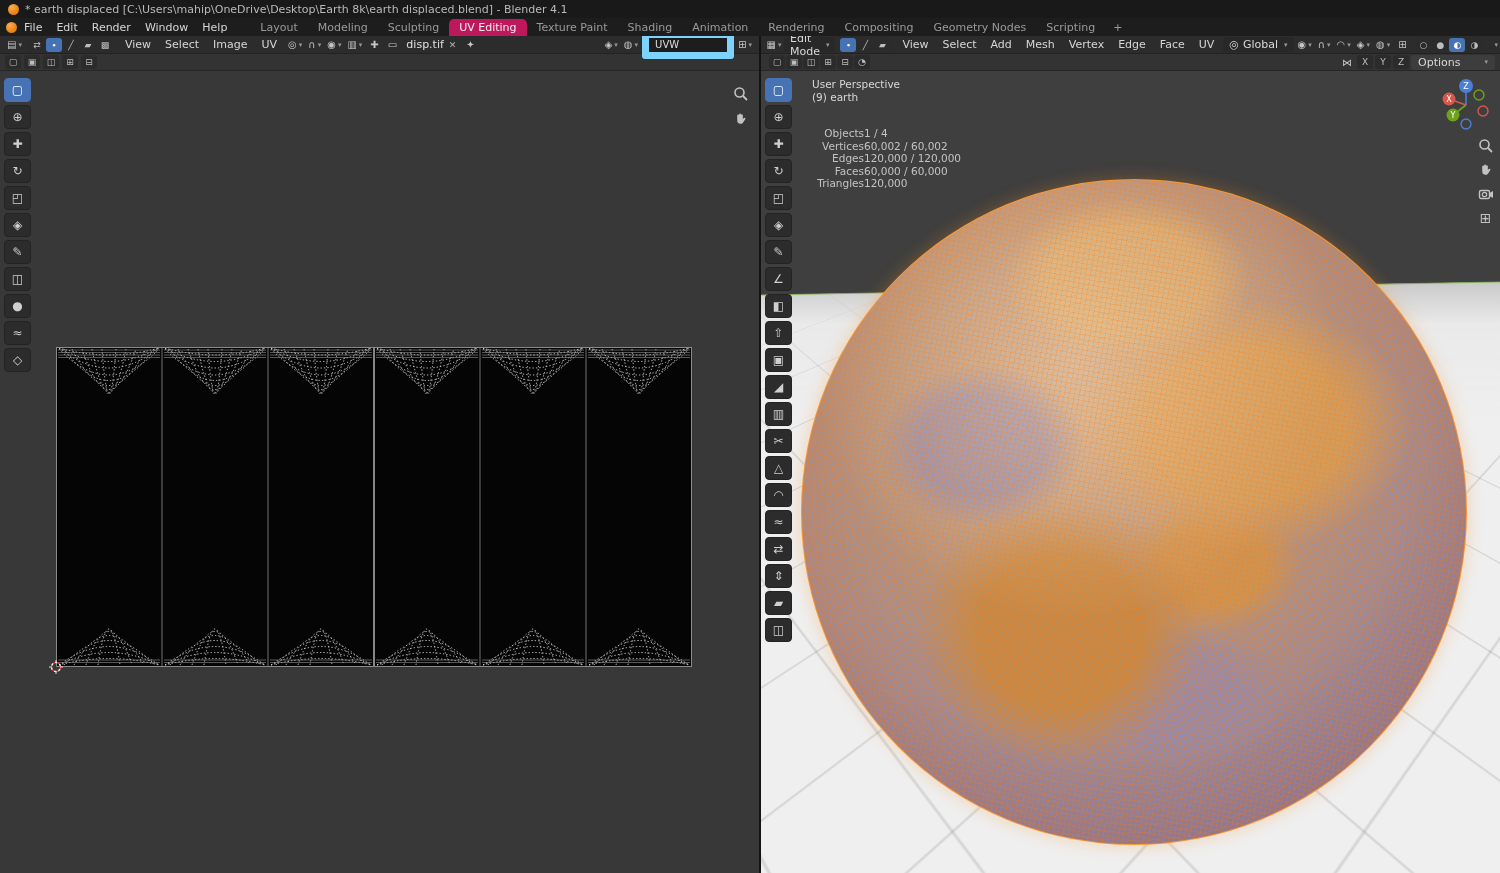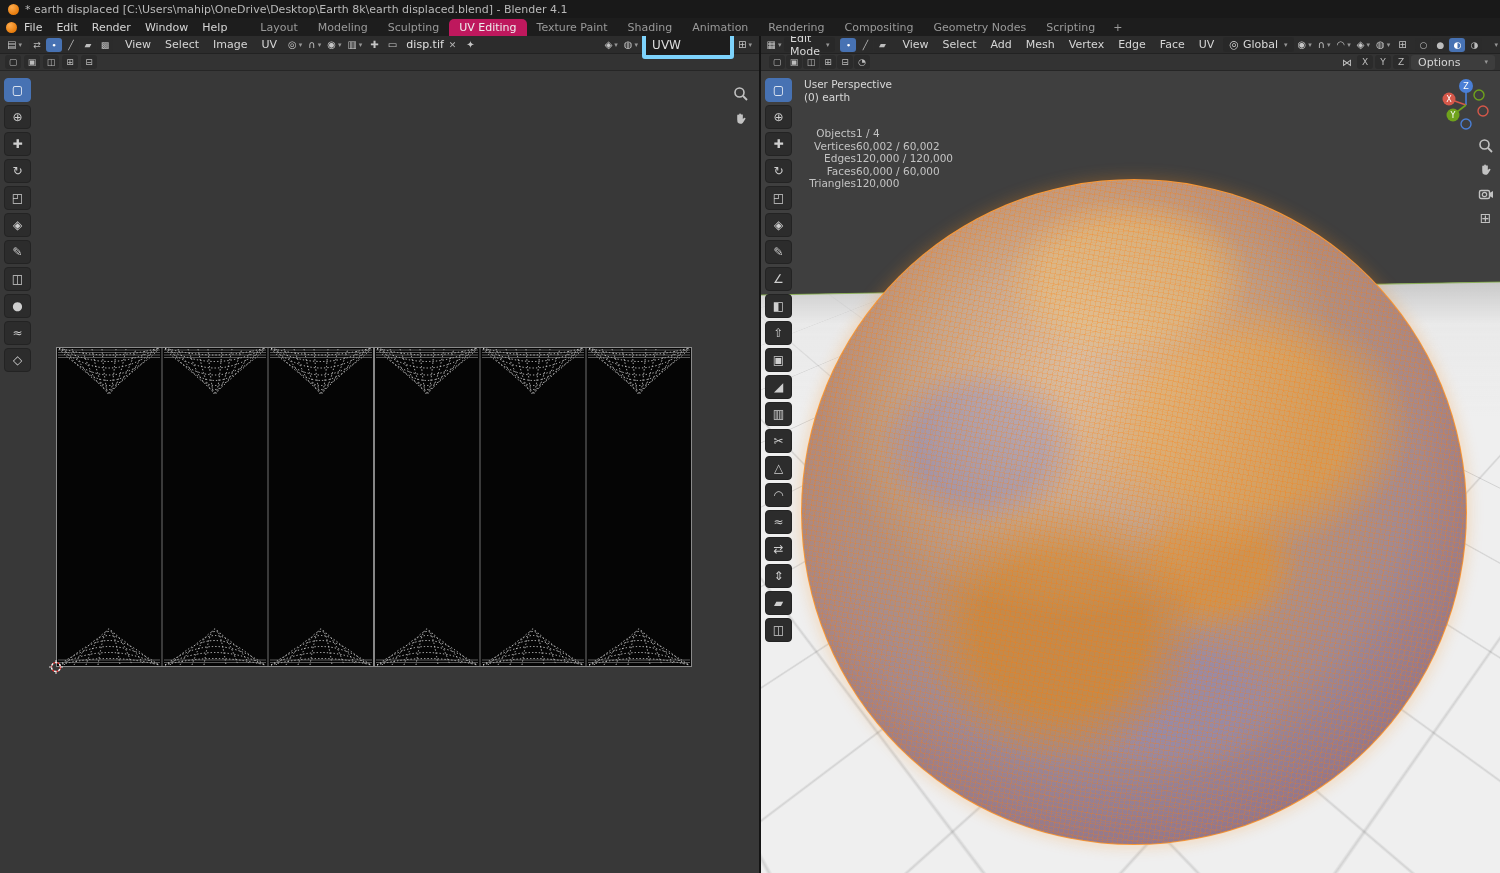--- a/index.html
+++ b/index.html
@@ -29,22 +29,22 @@
 
   .icon-btn { height:15px; min-width:16px; padding:0 2px; display:inline-flex; align-items:center; justify-content:center;
     color:#c5c5c5; border-radius:3px; font-size:10px; font-family:"DejaVu Sans",sans-serif; white-space:nowrap; }
   .drop { font-size:7px; color:#969696; margin-left:2px; }
   .mini-btn { height:14px; min-width:16px; display:inline-flex; align-items:center; justify-content:center;
     background:#2b2b2b; border-radius:3px; color:#bdbdbd; font-size:9px; }
   .mini-btn.active { background:#4772b3; color:#fff; }
   .seg { display:inline-flex; gap:1px; margin:0 3px; }
   .menus { display:flex; height:100%; align-items:center; }
   .right-cluster { margin-left:auto; display:flex; align-items:center; gap:2px; }
-  .hdr-field { background:#1d1d1d; border:4px solid #7dd3fc; border-radius:3px; height:28px; min-width:92px;
-    padding:0 6px; color:#dcdcdc; display:flex; align-items:center; font-size:12px; }
+  .hdr-field { background:#1d1d1d; border:7px solid #7dd3fc; border-radius:3px; height:28px; min-width:92px;
+    padding:0 6px; color:#dcdcdc; display:flex; align-items:center; font-size:10px; }
   .dropdown-box { background:#282828; border-radius:3px; height:15px; display:inline-flex; align-items:center; gap:4px; padding:0 6px; color:#d8d8d8; }
   .datablock-name { display:inline-flex; align-items:center; gap:5px; padding:0 4px; color:#e0e0e0; }
   .x-btn { color:#b5b5b5; font-size:9px; }
 
   
   .toolbar { position:absolute; left:4px; top:7px; display:flex; flex-direction:column; gap:3px; z-index:8; }
   .tool-btn { width:27px; height:24px; background:#2c2c2c; border:1px solid #232323; border-radius:4px;
     color:#cfcfcf; display:flex; align-items:center; justify-content:center; font-size:12px; font-family:"DejaVu Sans",sans-serif; }
   .tool-btn.active { background:#4772b3; border-color:#4772b3; color:#fff; }
 
@@ -77,21 +77,21 @@
       radial-gradient(circle at 50% 50%, transparent 0 58%, rgba(235,118,20,0.15) 74%, rgba(238,126,24,0.5) 88%, rgba(248,148,44,0.92) 97%, #ffa64e 100%),
       radial-gradient(circle at 41% 27%, rgba(255,238,210,0.38), transparent 42%),
       radial-gradient(ellipse 24% 16% at 49% 15%, #cfa470 0 50%, transparent 78%),
       radial-gradient(ellipse 33% 25% at 67% 37%, #d09c60 0 45%, transparent 76%),
       radial-gradient(ellipse 29% 27% at 39% 68%, #c28a4e 0 42%, transparent 74%),
       radial-gradient(ellipse 17% 13% at 62% 58%, #cb9356 0 45%, transparent 78%),
       radial-gradient(ellipse 19% 15% at 27% 40%, rgba(148,136,164,0.85) 0 50%, transparent 82%),
       radial-gradient(ellipse 22% 14% at 56% 78%, rgba(150,138,168,0.8) 0 45%, transparent 80%),
       radial-gradient(circle at 44% 36%, #c7a183 0%, #b4937f 38%, #a08a92 58%, #87789a 76%, #6b5f84 90%, #554c70 100%); }
 
-  .viewport-stats { position:absolute; left:43px; top:7px; z-index:7; font-size:10.5px; line-height:12.5px; color:#c3c3c3; }
+  .viewport-stats { position:absolute; left:51px; top:7px; z-index:7; font-size:10.5px; line-height:12.5px; color:#c3c3c3; }
   .vp-line { color:#d8d8d8; }
   .stat-rows { margin-top:24px;text-align:right; }
   .stat-row { display:flex; }
   .stat-label { width:52px; }
 
   .nav-gizmo { position:absolute; right:4px; top:4px; width:60px; height:60px; z-index:9; }
   .corner-col { position:absolute; right:6px; top:66px; display:flex; flex-direction:column; gap:7px; align-items:center; z-index:9; }
 
   .options-btn { background:#3d3d3d; border-radius:3px; height:15px; display:inline-flex; align-items:center; gap:22px; padding:0 7px; color:#d6d6d6; }
   .xyz-btn { width:15px; }
@@ -424,21 +424,21 @@
           <span class="tool-btn">◠</span>
           <span class="tool-btn">≈</span>
           <span class="tool-btn">⇄</span>
           <span class="tool-btn">⇕</span>
           <span class="tool-btn">▰</span>
           <span class="tool-btn">◫</span>
         </div>
 
       <div class="viewport-stats">
         <div class="vp-line">User Perspective</div>
-        <div class="vp-line">(0) earth</div>
+        <div class="vp-line">(9) earth</div>
         <div class="stat-rows">
 
         <div class="stat-row">
               <span class="stat-label">Objects</span>
               <span class="stat-value">1 / 4</span>
             </div>
             <div class="stat-row">
               <span class="stat-label">Vertices</span>
               <span class="stat-value">60,002 / 60,002</span>
             </div>

